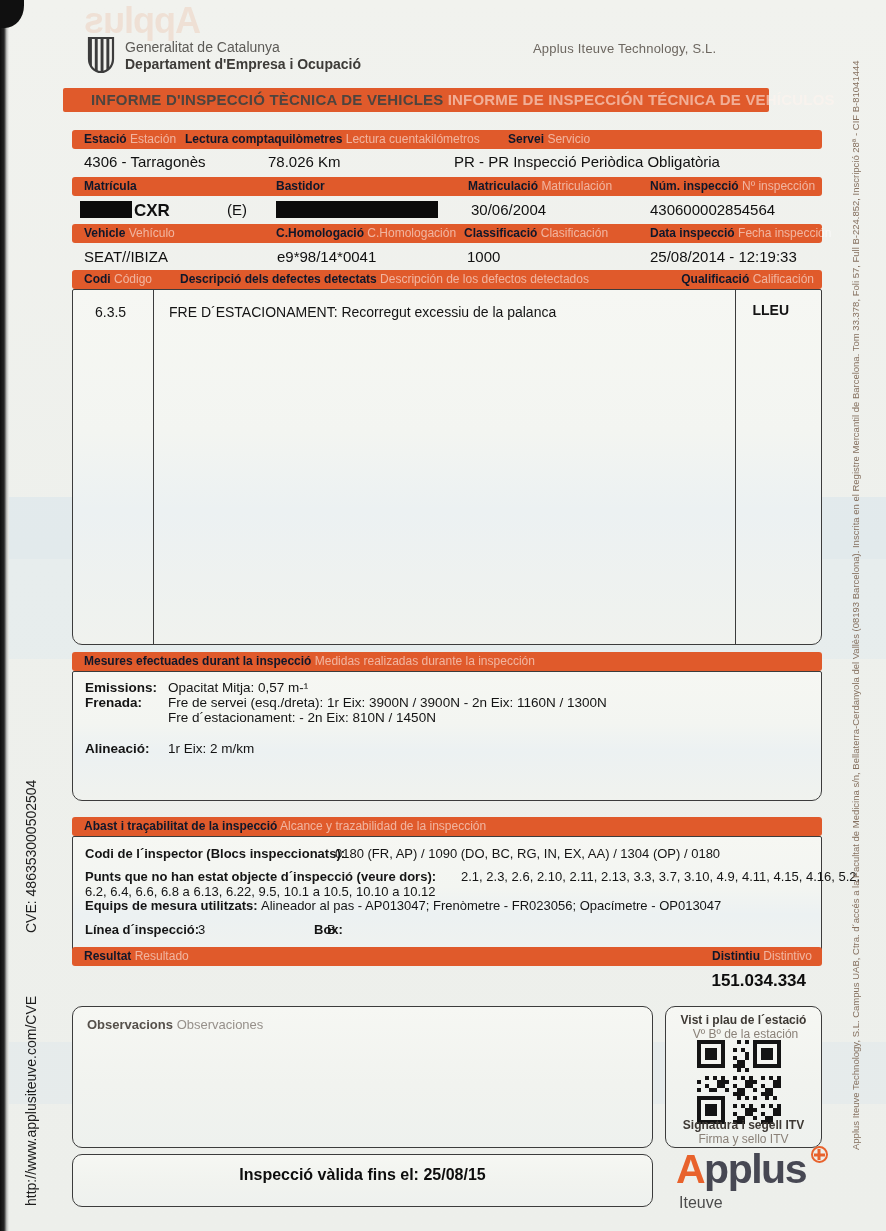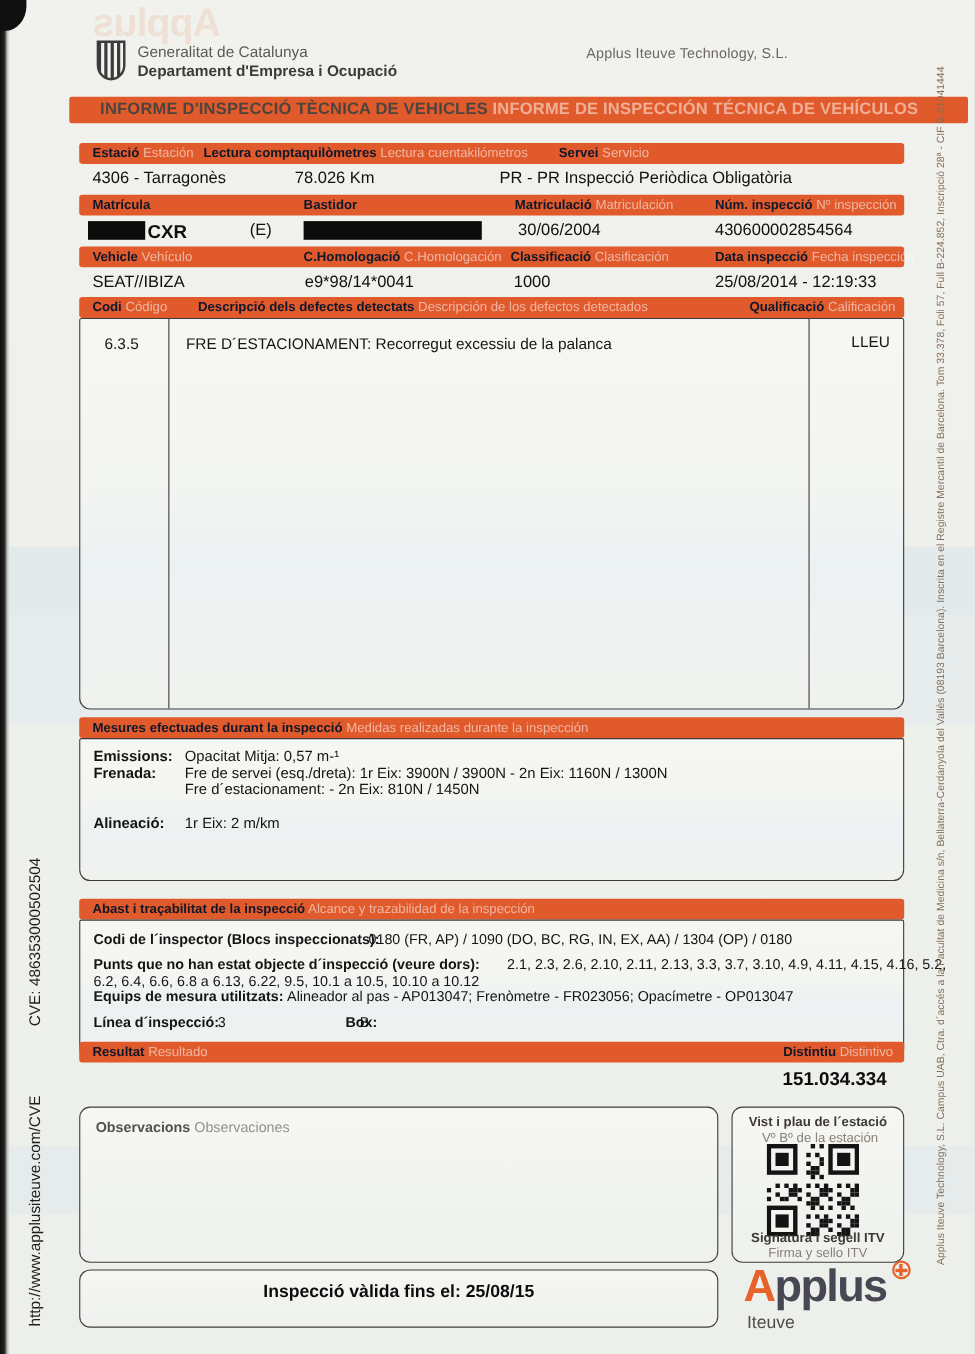--- a/index.html
+++ b/index.html
@@ -19,21 +19,21 @@
   .band3 { top:1042px; height:62px; background:rgba(206,223,237,.22); }
   .ghost { position:absolute; left:85px; top:0; font-size:36px; font-weight:bold; color:rgba(224,118,66,.14);
     transform:scaleX(-1); letter-spacing:-1px; }
   
   .hdr-logo { position:absolute; left:86px; top:36px; display:flex; align-items:center; gap:9px; }
   .coa { flex:0 0 auto; }
   .org-name { font-size:14px; color:#5c5a56; line-height:17px; }
   .org-dept { font-size:14px; color:#3d3b38; font-weight:bold; line-height:17px; }
   .company-top { position:absolute; left:533px; top:41px; font-size:13px; color:#6d6760; letter-spacing:.2px; }
   
-  .title-banner { position:absolute; left:63px; top:88px; width:817px; height:24px; background:#e05a2b;
+  .title-banner { position:absolute; left:63px; top:88px; width:706px; height:24px; background:#e05a2b;
     border-radius:2px; line-height:24px; white-space:nowrap; padding-left:28px; font-size:15px; }
   .title-ca { font-weight:bold; color:#4e443e; letter-spacing:.2px; }
   .title-es { font-weight:bold; color:rgba(255,244,238,.55); letter-spacing:.2px; }
   
   .bar { position:absolute; left:72px; width:750px; height:19px; background:#e05a2b; border-radius:3px;
     font-size:12px; line-height:19px; color:#fff; }
   .bar .col { position:absolute; white-space:nowrap; }
   .ca { font-weight:bold; color:#0f172a; }
   .es { font-weight:normal; color:rgba(255,255,255,.55); }
   .bar-station { top:130px; } .bar-station .c1{left:12px} .bar-station .c2{left:113px} .bar-station .c3{left:436px}
@@ -56,21 +56,21 @@
   .plate-country { left:155px; }
   
   .body-box { position:absolute; left:72px; width:750px; border:1.4px solid #3c3c3c;
     border-radius:2px 2px 10px 10px;
     background:linear-gradient(180deg,#f6f7f3 0%,#f3f5f1 40%,#ecf1f2 62%,#f0f2ee 100%); }
   .defects-body { top:289px; height:356px; }
   .vline { position:absolute; top:0; bottom:0; width:1px; background:#3c3c3c; }
   .vl-1 { left:80px; } .vl-2 { right:85px; }
   .d-code { position:absolute; left:22px; top:14px; font-size:14px; }
   .d-desc { position:absolute; left:96px; top:14px; font-size:14px; }
-  .d-qual { position:absolute; right:12px; top:12px; font-size:14px; }
+  .d-qual { position:absolute; right:32px; top:12px; font-size:14px;font-weight:bold; }
   .measures-body { top:671px; height:130px; font-size:13.5px; }
   .measures-body .line { position:absolute; left:0; width:100%; white-space:nowrap; }
   .measures-body .lab { position:absolute; left:12px; font-weight:bold; }
   .measures-body .val { position:absolute; left:95px; }
   .m1{top:8px} .m2{top:23px} .m3{top:38px} .m4{top:69px}
   .scope-body { top:836px; height:127px; font-size:13px; }
   .scope-body .line { position:absolute; left:0; width:100%; white-space:nowrap; }
   .scope-body .lab { position:absolute; left:12px; font-weight:bold; }
   .s1{top:9px}  .s1 .val{position:absolute; left:262px;}
   .s2{top:32px} .s2 .val{position:absolute; left:388px;}

